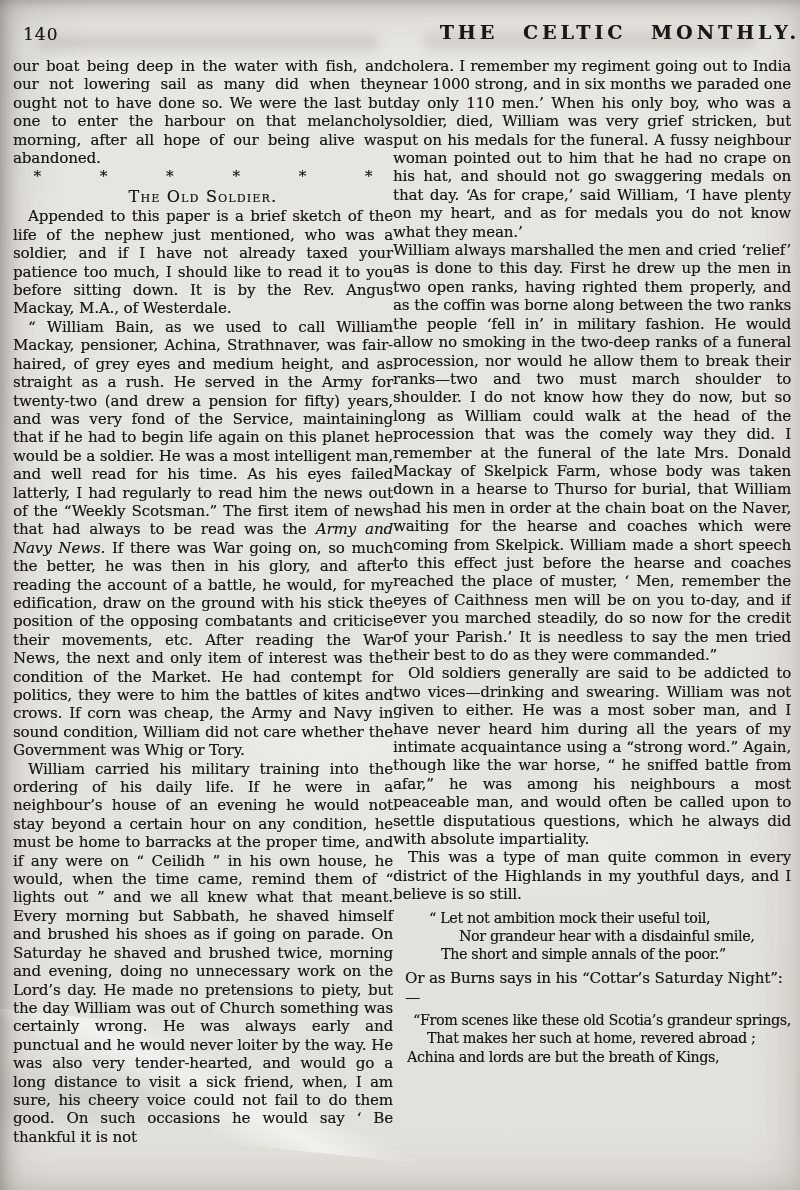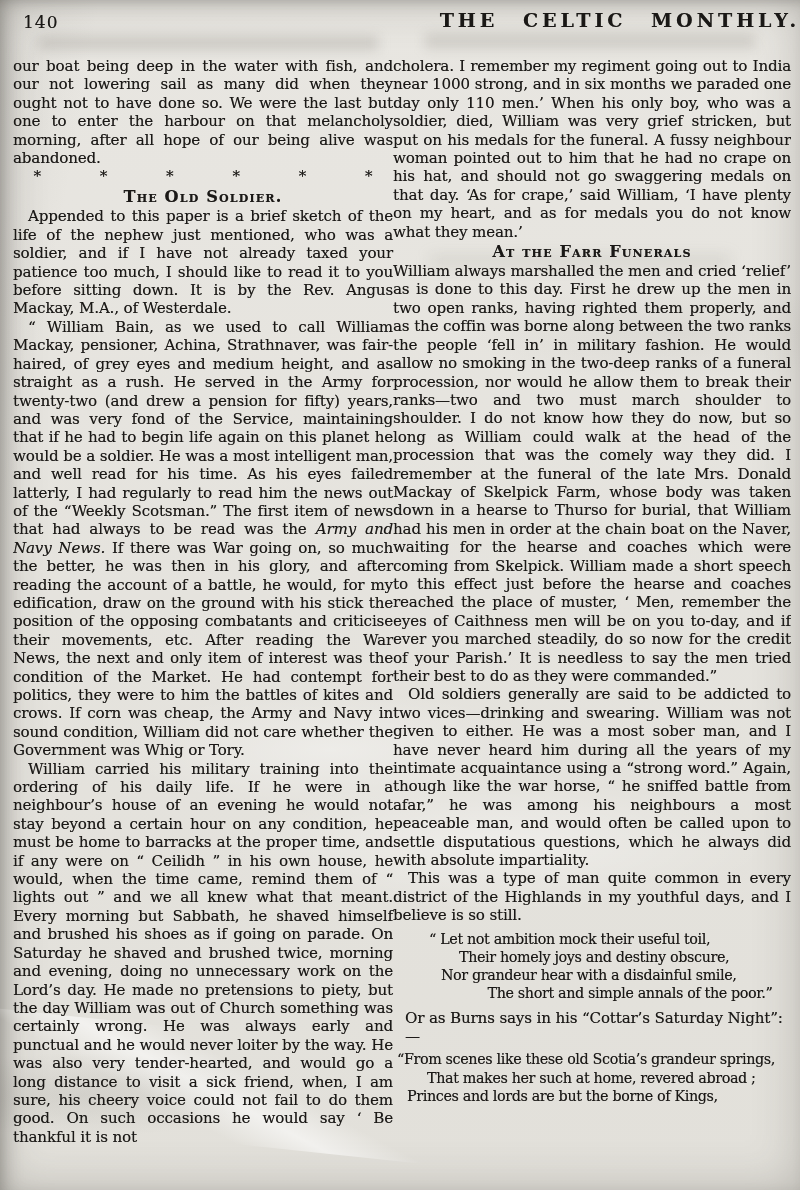--- a/index.html
+++ b/index.html
@@ -32,21 +32,21 @@
   .ghost-b { top: 33px; left: 425px; width: 330px; height: 16px;
              background: rgba(146,144,136,0.26); filter: blur(6px); }
   .ghost-c { top: 255px; left: 430px; width: 300px; height: 12px;
              background: rgba(150,148,140,0.18); filter: blur(7px); }
   .crease  { top: 1030px; left: -60px; width: 520px; height: 110px;
              background: linear-gradient(22deg, transparent 38%, rgba(255,255,255,0.55) 50%, transparent 62%);
              transform: rotate(6deg); }
   .stain   { top: 690px; left: 120px; width: 420px; height: 120px;
              background: radial-gradient(ellipse at center, rgba(255,255,255,0.35), transparent 70%); }
 
-  .header { position: absolute; top: 9px; left: 0; right: 0; height: 30px; }
+  .header { position: absolute; top: 21px; left: 0; right: 0; height: 30px; }
   .page-number {
     position: absolute; left: 23px; top: 3px;
     font-size: 17px; letter-spacing: 1px;
   }
   .journal-title {
     text-align: right;
     font-size: 19px;
     font-weight: bold;
     letter-spacing: 4px;
     word-spacing: 14px;
@@ -73,39 +73,39 @@
 
   .asterisks {
     text-align: center;
     word-spacing: 54px;
     line-height: 19px;
     letter-spacing: 0;
   }
   .sc-heading {
     text-align: center;
     font-variant: small-caps;
-    font-weight: bold;
+    font-weight: normal;
     font-size: 16px;
     letter-spacing: 1.2px;
     line-height: 19px;
     margin: 1px 0;
   }
   .verse {
     margin: 5px 0;
     font-size: 14.2px;
     letter-spacing: -0.3px;
     line-height: 18.2px;
     text-align: left;
   }
   .verse .vline { white-space: nowrap; }
   .verse-gray  .vline:nth-child(1) { padding-left: 36px; }
   .verse-gray  .vline:nth-child(2) { padding-left: 66px; }
   .verse-gray  .vline:nth-child(3) { padding-left: 48px; }
   .verse-gray  .vline:nth-child(4) { padding-left: 76px; text-align: center; }
-  .verse-burns .vline:nth-child(1) { padding-left: 4px; }
+  .verse-burns .vline:nth-child(1) { padding-left: 4px; margin-left: 16px; }
   .verse-burns .vline:nth-child(2) { padding-left: 34px; }
   .verse-burns .vline:nth-child(3) { padding-left: 14px; }
   .verse-burns .vline:nth-child(4) { padding-left: 44px; }
   .burns-intro {
     margin: 6px 0 5px 0;
     padding-left: 12px;
     text-align: left;
   }
 </style>
 </head>
@@ -130,32 +130,30 @@
       <p>our boat being deep in the water with fish, and our not lowering sail as many did when they ought not to have done so.  We were the last but one to enter the harbour on that melancholy morning, after all hope of our being alive was abandoned.</p>
       <div class="asterisks">* * * * * *</div>
       <h2 class="sc-heading">The Old Soldier.</h2>
       <p class="indent">Appended to this paper is a brief sketch of the life of the nephew just mentioned, who was a soldier, and if I have not already taxed your patience too much, I should like to read it to you before sitting down.  It is by the Rev. Angus Mackay, M.A., of Westerdale.</p>
       <p class="indent"><span>“ William Bain, as we used to call William Mackay, pensioner, Achina, Strathnaver, was fair-haired, of grey eyes and medium height, and as straight as a rush.  He served in the Army for twenty-two (and drew a pension for fifty) years, and was very fond of the Service, maintaining that if he had to begin life again on this planet he would be a soldier.  He was a most intelligent man, and well read for his time.  As his eyes failed latterly, I had regularly to read him the news out of the “Weekly Scotsman.” The first item of news that had always to be read was the </span><i>Army and Navy News.</i><span> If there was War going on, so much the better, he was then in his glory, and after reading the account of a battle, he would, for my edification, draw on the ground with his stick the position of the opposing combatants and criticise their movements, etc.  After reading the War News, the next and only item of interest was the condition of the Market.  He had contempt for politics, they were to him the battles of kites and crows.  If corn was cheap, the Army and Navy in sound condition, William did not care whether the Government was Whig or Tory.</span></p>
       <p class="indent">William carried his military training into the ordering of his daily life.  If he were in a neighbour’s house of an evening he would not stay beyond a certain hour on any condition, he must be home to barracks at the proper time, and if any were on “ Ceilidh ” in his own house, he would, when the time came, remind them of “ lights out ” and we all knew what that meant.  Every morning but Sabbath, he shaved himself and brushed his shoes as if going on parade.  On Saturday he shaved and brushed twice, morning and evening, doing no unnecessary work on the Lord’s day.  He made no pretensions to piety, but the day William was out of Church something was certainly wrong.  He was always early and punctual and he would never loiter by the way.  He was also very tender-hearted, and would go a long distance to visit a sick friend, when, I am sure, his cheery voice could not fail to do them good.  On such occasions he would say ‘ Be thankful it is not</p>
     </div>
 
     <div class="col col-right">
       <p>cholera.  I remember my regiment going out to India near 1000 strong, and in six months we paraded one day only 110 men.’  When his only boy, who was a soldier, died, William was very grief stricken, but put on his medals for the funeral.  A fussy neighbour woman pointed out to him that he had no crape on his hat, and should not go swaggering medals on that day.  ‘As for crape,’ said William, ‘I have plenty on my heart, and as for medals you do not know what they mean.’</p>
-      <h2 class="sc-heading">At the Farr Funerals</h2>
       <p>William always marshalled the men and cried ‘relief’ as is done to this day.  First he drew up the men in two open ranks, having righted them properly, and as the coffin was borne along between the two ranks the people ‘fell in’ in military fashion.  He would allow no smoking in the two-deep ranks of a funeral procession, nor would he allow them to break their ranks—two and two must march shoulder to shoulder.  I do not know how they do now, but so long as William could walk at the head of the procession that was the comely way they did.  I remember at the funeral of the late Mrs. Donald Mackay of Skelpick Farm, whose body was taken down in a hearse to Thurso for burial, that William had his men in order at the chain boat on the Naver, waiting for the hearse and coaches which were coming from Skelpick.  William made a short speech to this effect just before the hearse and coaches reached the place of muster, ‘ Men, remember the eyes of Caithness men will be on you to-day, and if ever you marched steadily, do so now for the credit of your Parish.’  It is needless to say the men tried their best to do as they were commanded.”</p>
       <p class="indent">Old soldiers generally are said to be addicted to two vices—drinking and swearing.  William was not given to either.  He was a most sober man, and I have never heard him during all the years of my intimate acquaintance using a “strong word.”  Again, though like the war horse, “ he sniffed battle from afar,” he was among his neighbours a most peaceable man, and would often be called upon to settle disputatious questions, which he always did with absolute impartiality.</p>
       <p class="indent">This was a type of man quite common in every district of the Highlands in my youthful days, and I believe is so still.</p>
       <div class="verse verse-gray">
         <div class="vline">“ Let not ambition mock their useful toil,</div>
-        <div class="vline">Their homely joys and destiny obscure,</div>
         <div class="vline">Nor grandeur hear with a disdainful smile,</div>
         <div class="vline">The short and simple annals of the poor.”</div>
       </div>
       <p class="burns-intro">Or as Burns says in his “Cottar’s Saturday Night”:—</p>
       <div class="verse verse-burns">
         <div class="vline">“From scenes like these old Scotia’s grandeur springs,</div>
         <div class="vline">That makes her such at home, revered abroad ;</div>
-        <div class="vline">Princes and lords are but the borne of Kings,</div>
+        <div class="vline">Achina and lords are but the breath of Kings,</div>
       </div>
     </div>
 
   </div>
 </div>
 
 </body></html>

